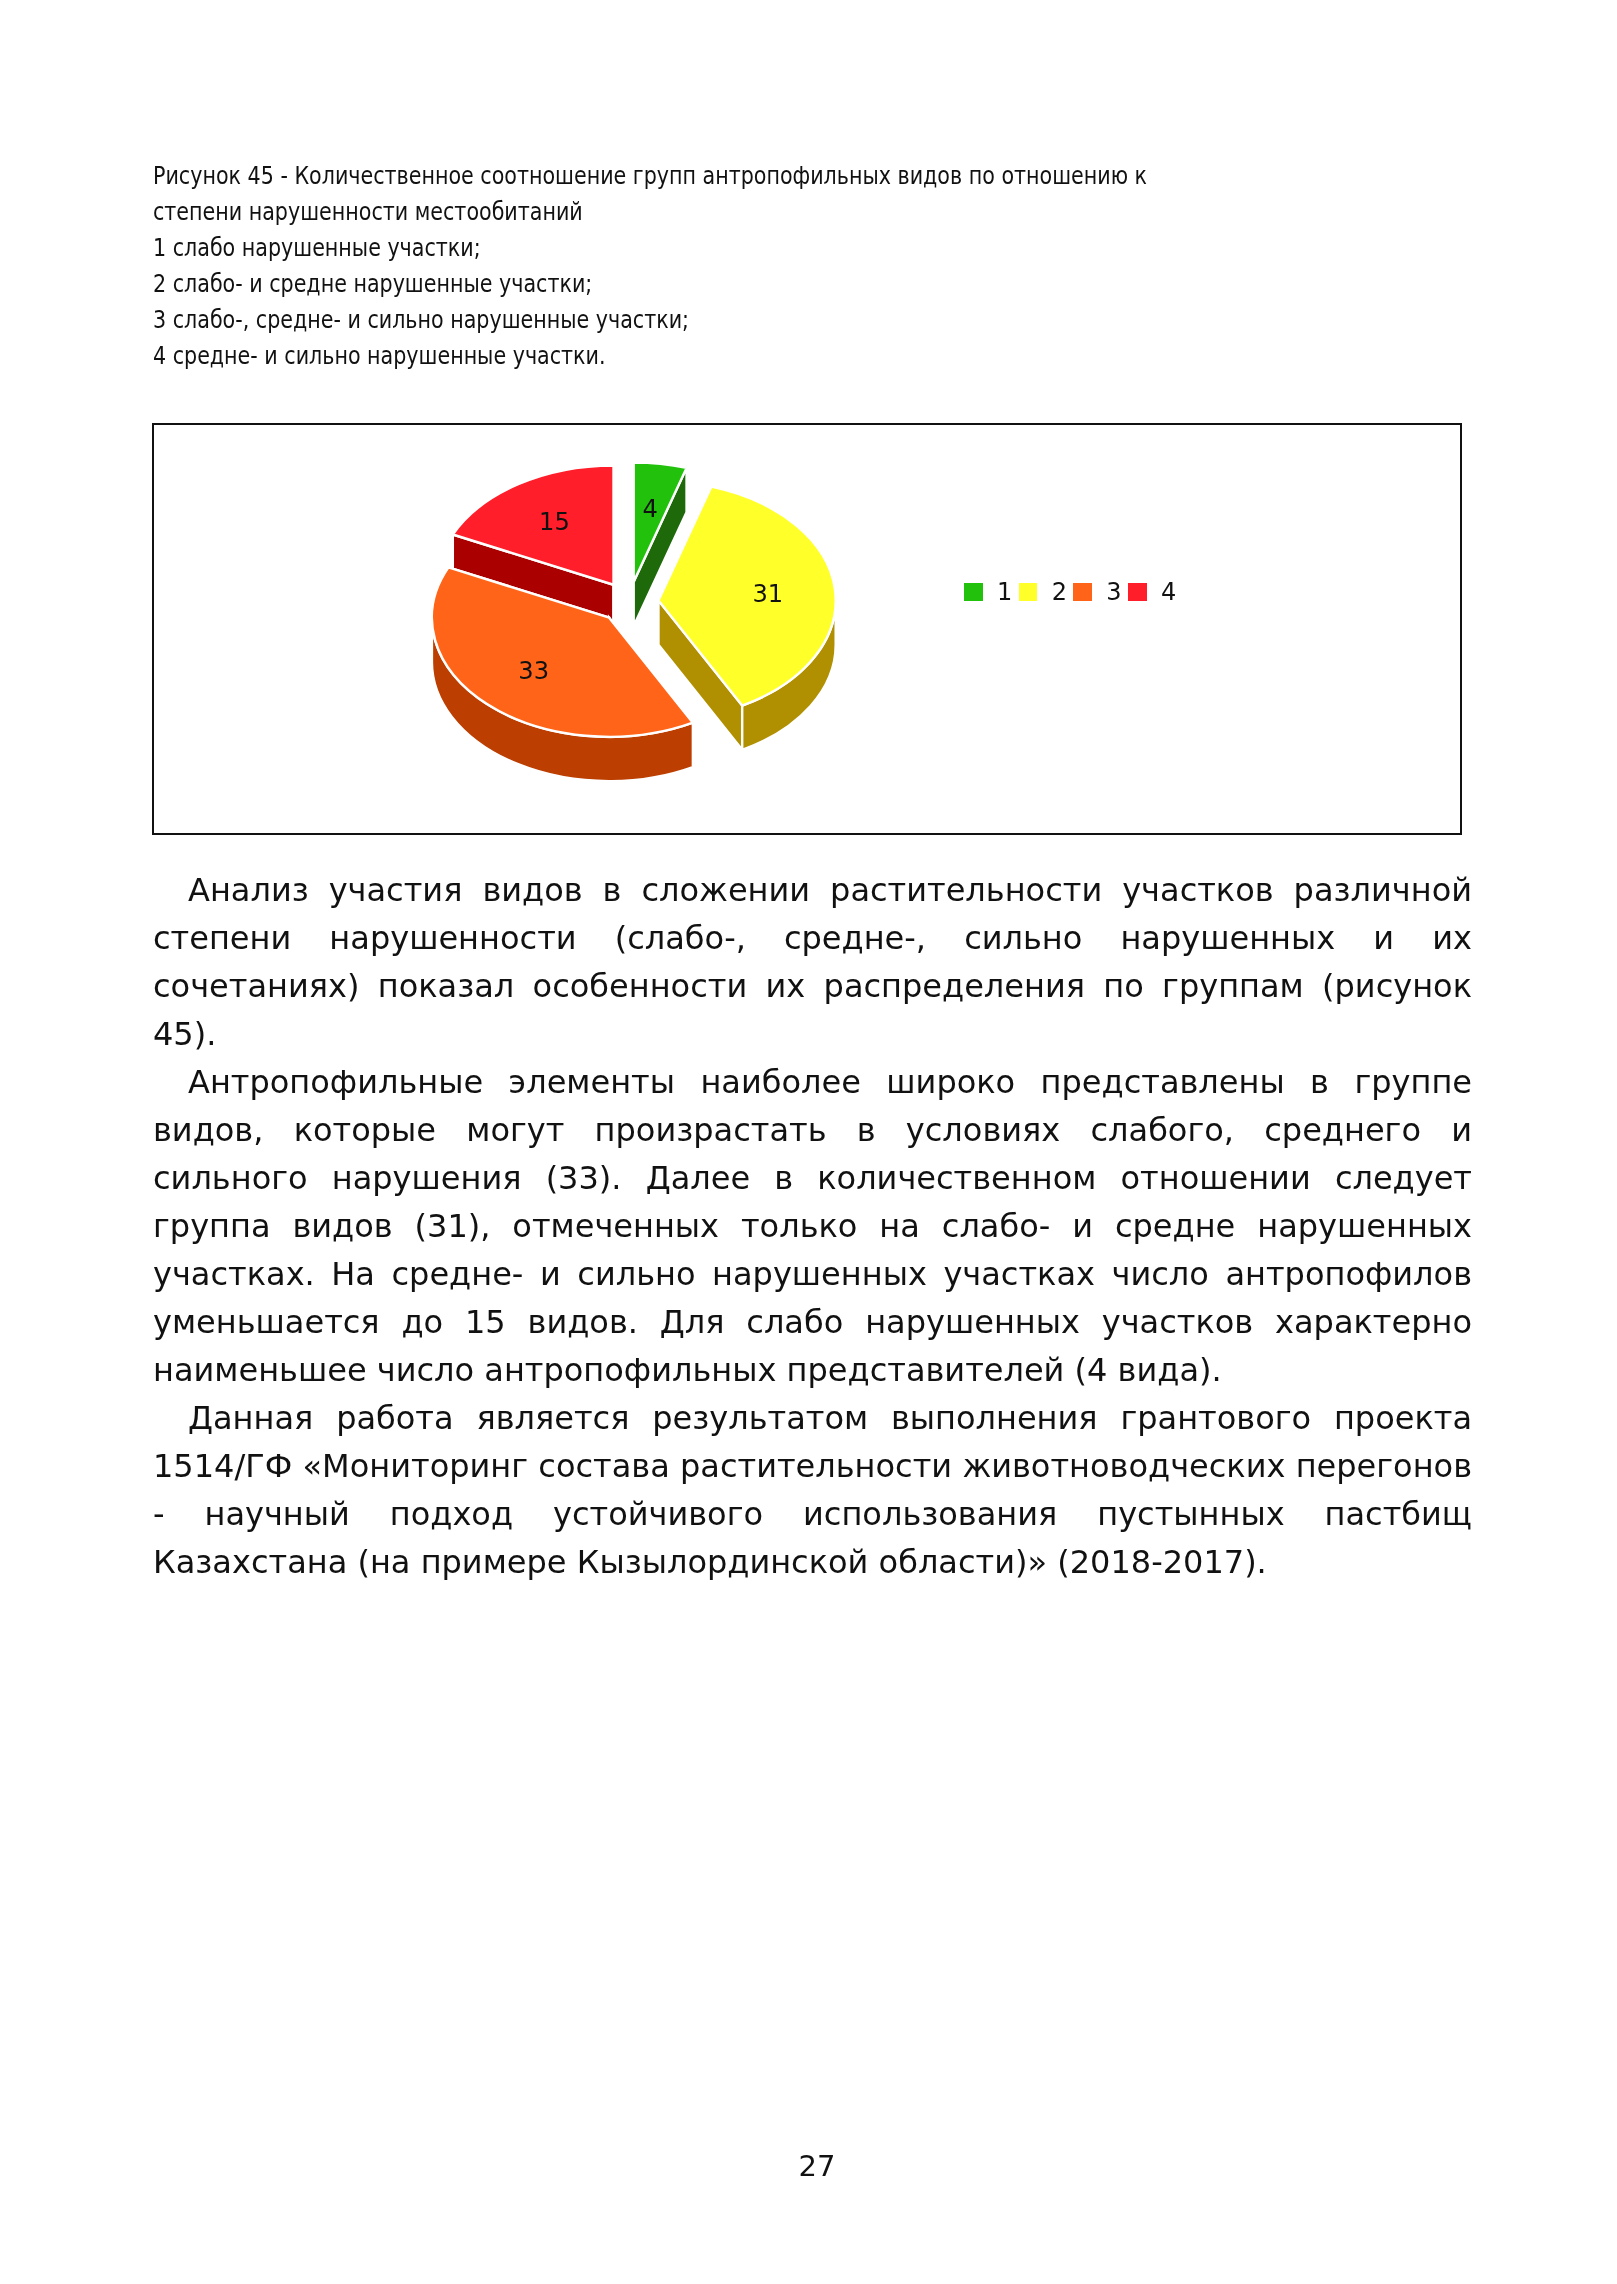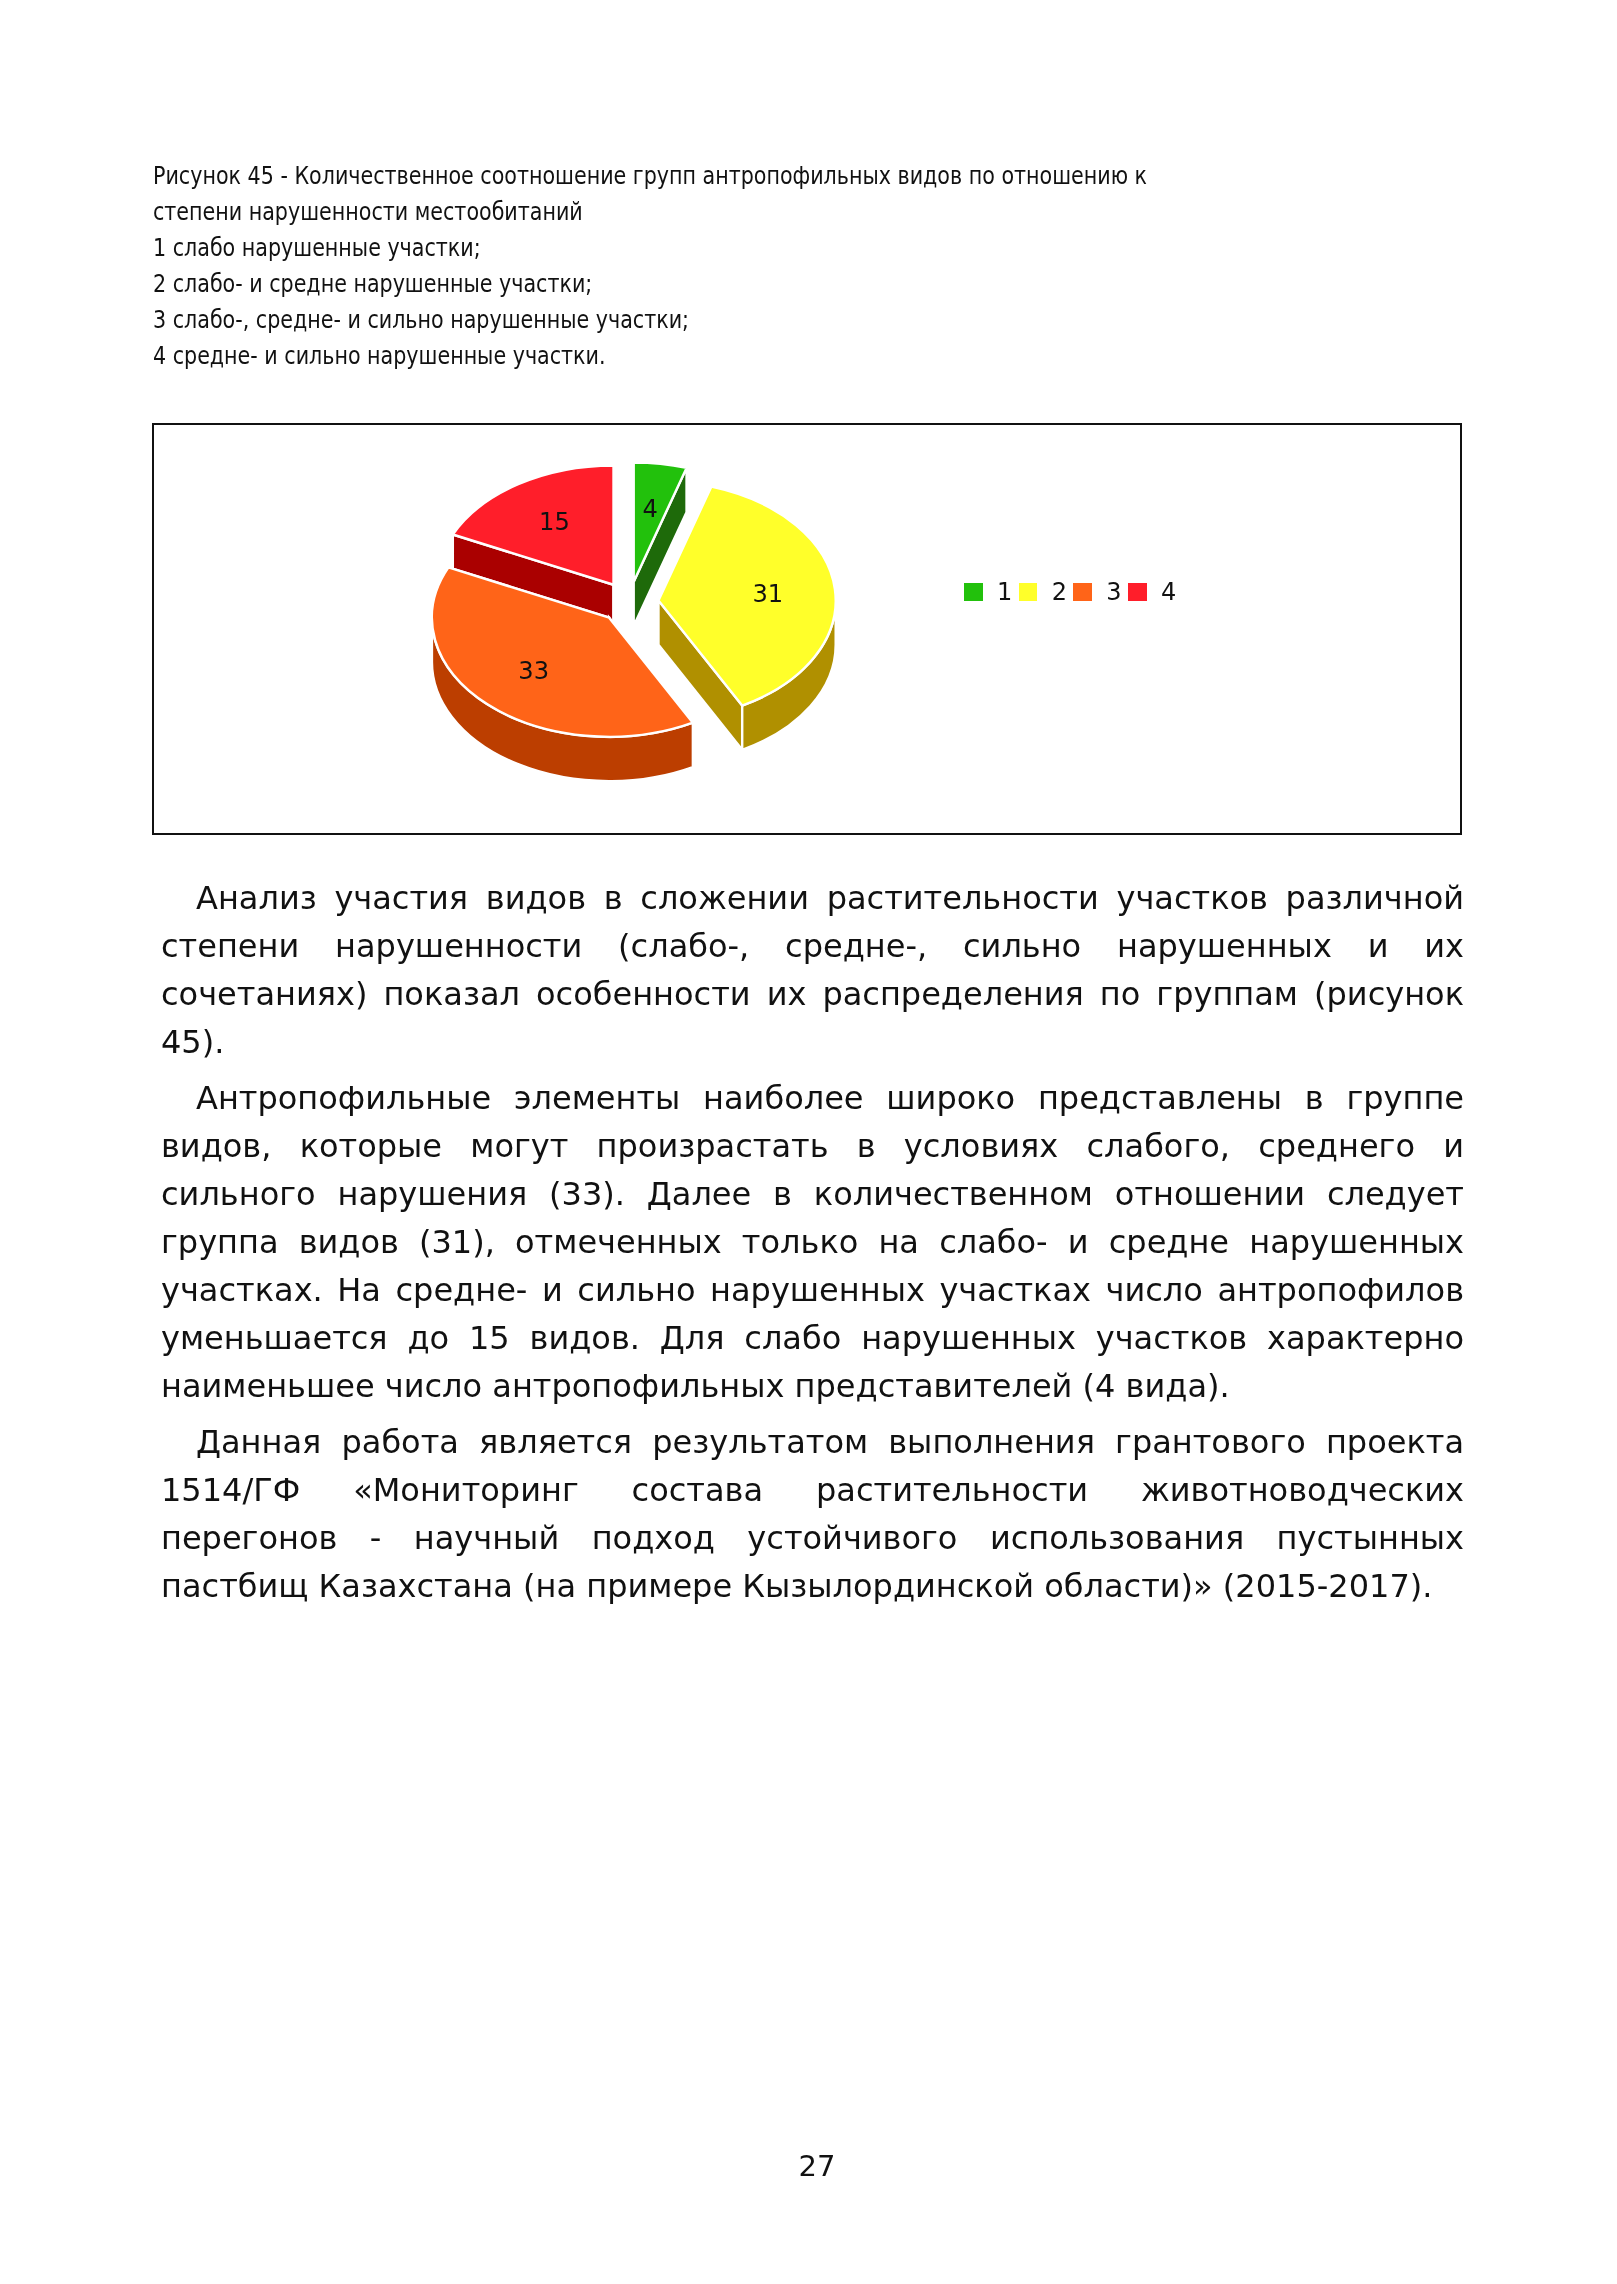--- a/index.html
+++ b/index.html
@@ -7,21 +7,21 @@
          font-family:"Liberation Sans", sans-serif; color:#111; }
   .caption { position:absolute; left:153px; top:158px; width:1321px;
              font-family:"DejaVu Sans", sans-serif; font-size:24px; line-height:36px;
              transform:scaleX(0.86); transform-origin:left top; }
   .caption div { white-space:nowrap; }
   .frame { position:absolute; left:152px; top:423px; width:1310px; height:412px;
            border:2.4px solid #111; box-sizing:border-box; background:#fff; }
   #pie { position:absolute; left:0; top:0; }
   .body-text { position:absolute; left:153px; top:866px; width:1319px;
                font-family:"DejaVu Sans", sans-serif; font-size:32px; line-height:48px; }
-  .para { text-align:justify; text-indent:35px; margin:8px; }
+  .para { text-align:justify; text-indent:35px; margin:0; }
   .page-num { position:absolute; left:8px; width:1618px; top:2149px; text-align:center;
               font-family:"DejaVu Sans", sans-serif; font-size:29px; }
   .legend { position:absolute; left:810px; top:153px; display:flex; align-items:center;
             font-family:"DejaVu Sans", sans-serif; font-size:24px; }
   .legend-item { display:flex; align-items:center; margin-right:6.4px; }
   .legend-swatch { width:18.5px; height:18.5px; margin-right:14.5px; display:inline-block; }
 </style>
 </head>
 <body>
 
@@ -71,17 +71,17 @@
     <div class="legend-item">
       <span class="legend-swatch" style="background: rgb(255, 30, 42);"></span>
       <span>4</span>
     </div>
   </div>
 </div>
 
 <div class="body-text">
   <p class="para">Анализ участия видов в сложении растительности участков различной степени нарушенности (слабо-, средне-, сильно нарушенных и их сочетаниях) показал особенности их распределения по группам (рисунок 45).</p>
   <p class="para">Антропофильные элементы наиболее широко представлены в группе видов, которые могут произрастать в условиях слабого, среднего и сильного нарушения (33). Далее в количественном отношении следует группа видов (31), отмеченных только на слабо- и средне нарушенных участках. На средне- и сильно нарушенных участках число антропофилов уменьшается до 15 видов. Для слабо нарушенных участков характерно наименьшее число антропофильных представителей (4 вида).</p>
-  <p class="para">Данная работа является результатом выполнения грантового проекта 1514/ГФ «Мониторинг состава растительности животноводческих перегонов - научный подход устойчивого использования пустынных пастбищ Казахстана (на примере Кызылординской области)» (2015-2017).</p>
+  <p class="para">Данная работа является результатом выполнения грантового проекта 1514/ГФ «Мониторинг состава растительности животноводческих перегонов - научный подход устойчивого использования пустынных пастбищ Казахстана (на примере Кызылординской области)» (2018-2017).</p>
 </div>
 
 <div class="page-num">27</div>
 
 
 </body></html>

